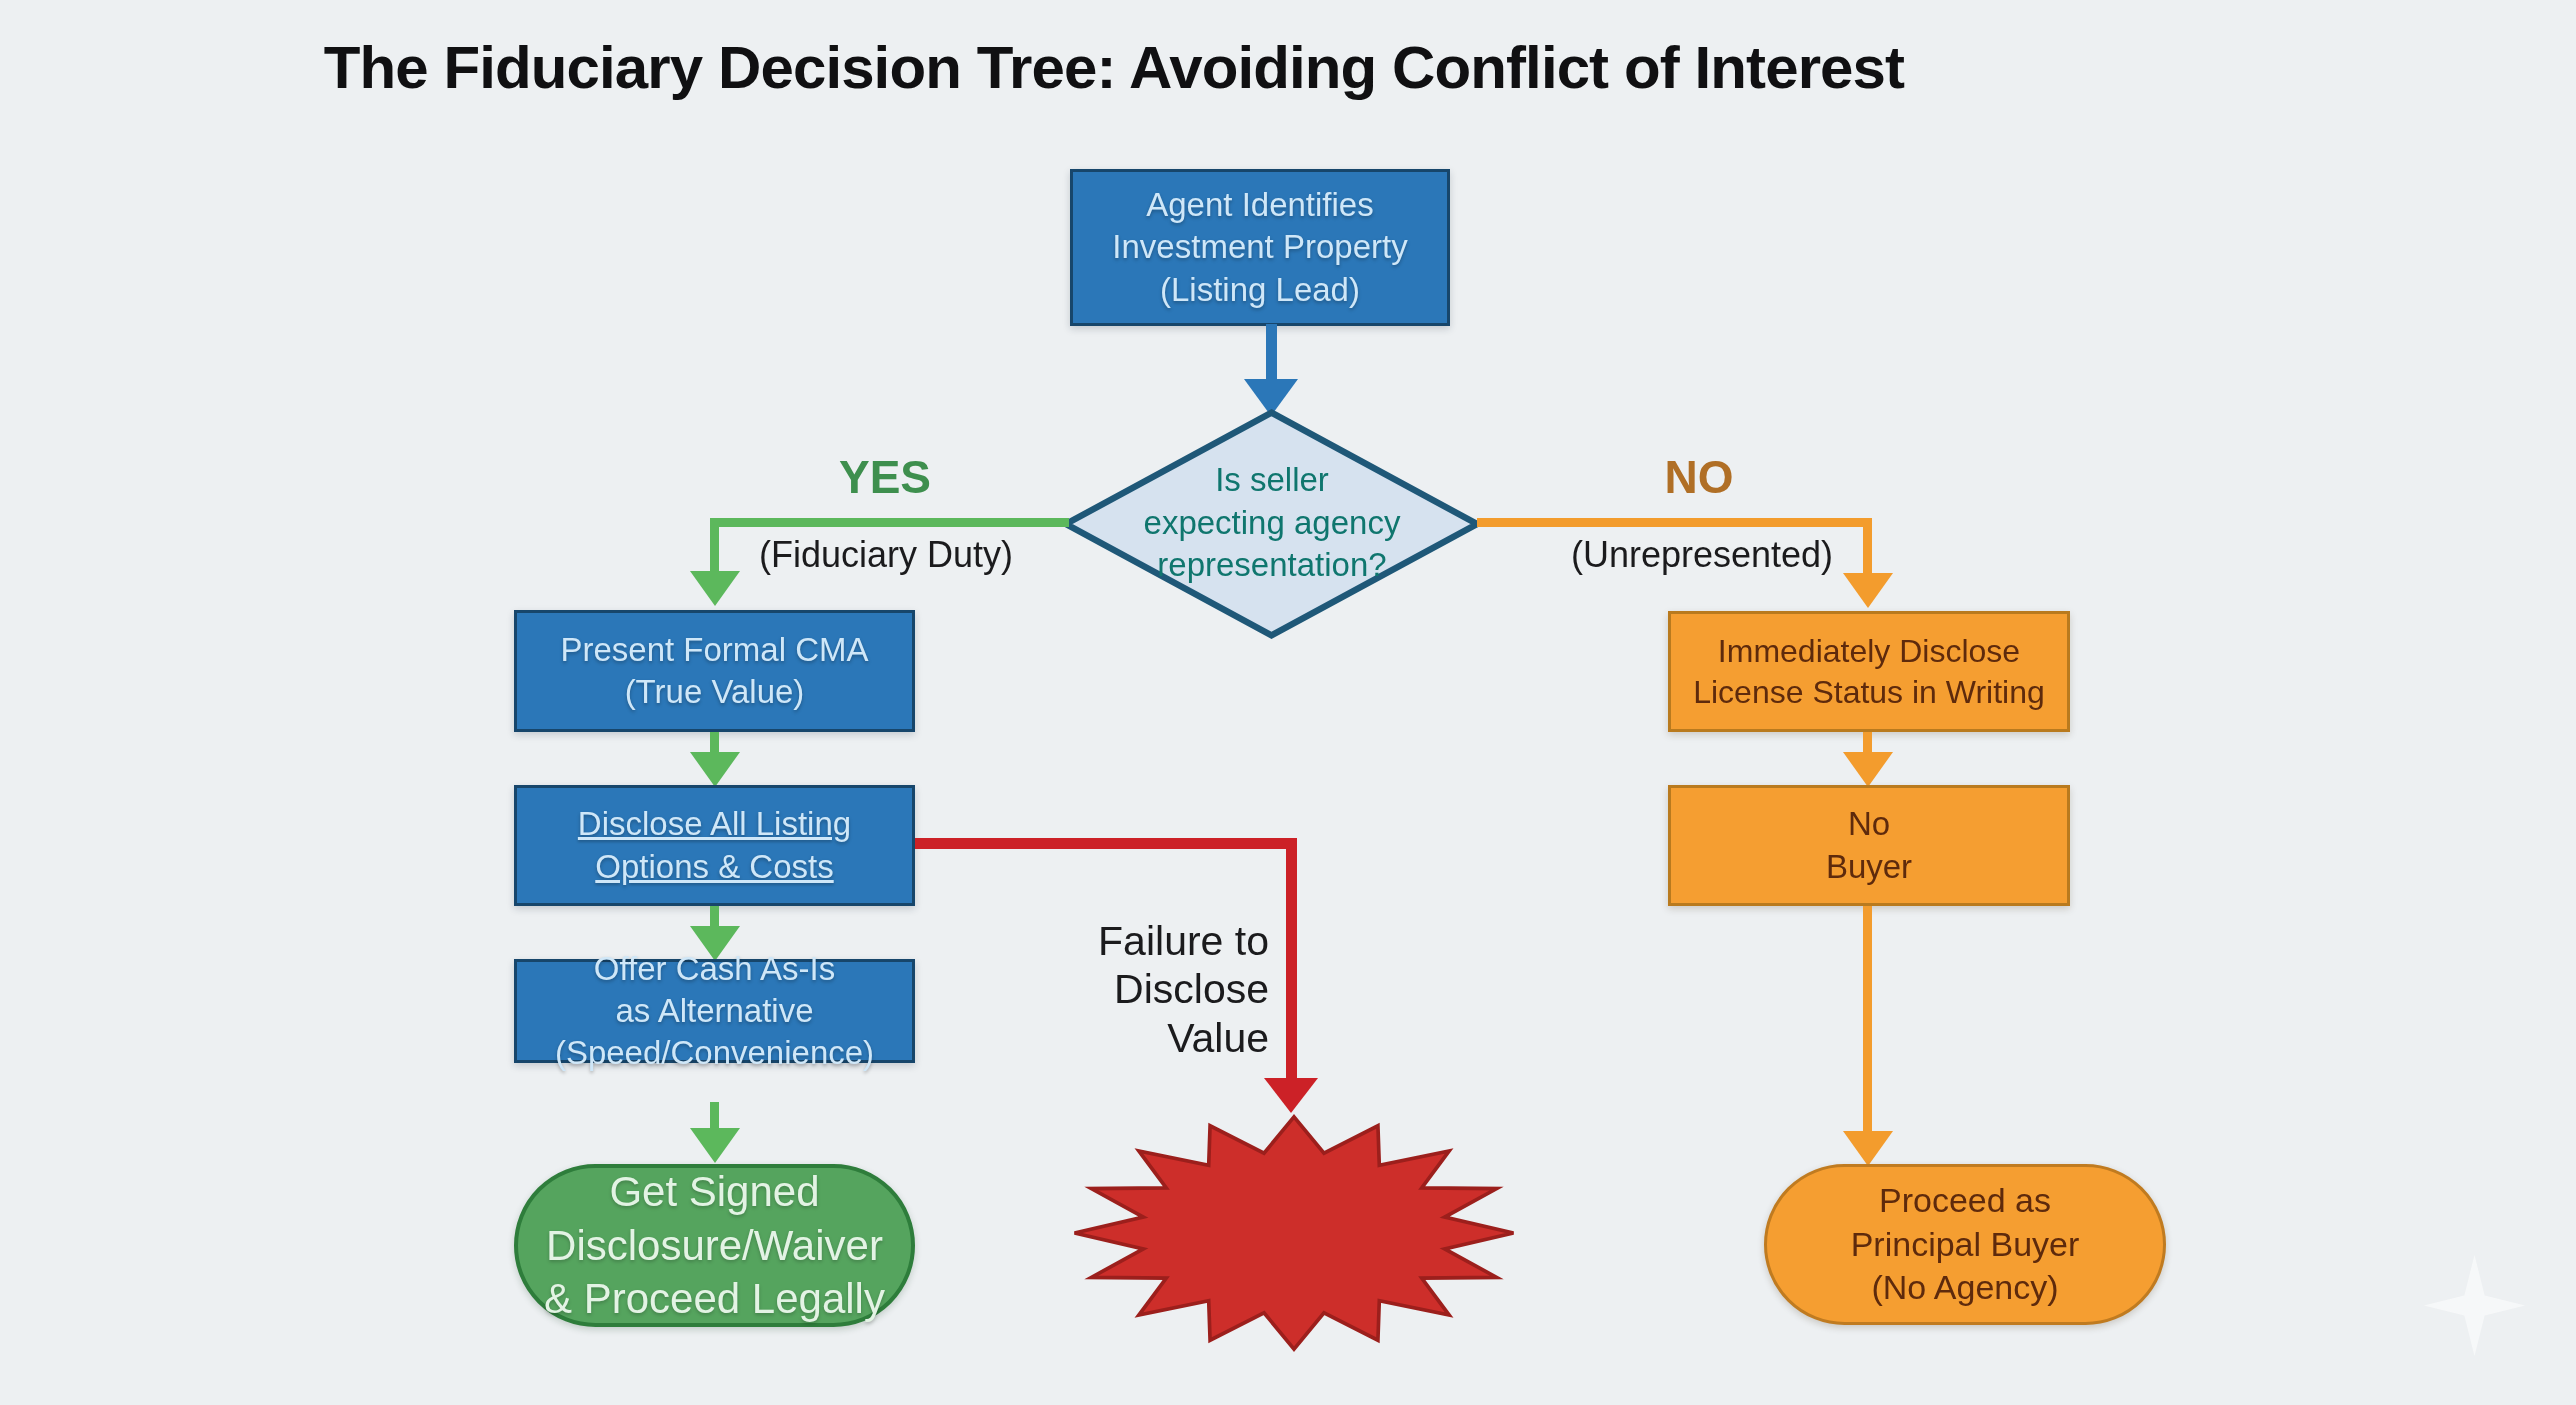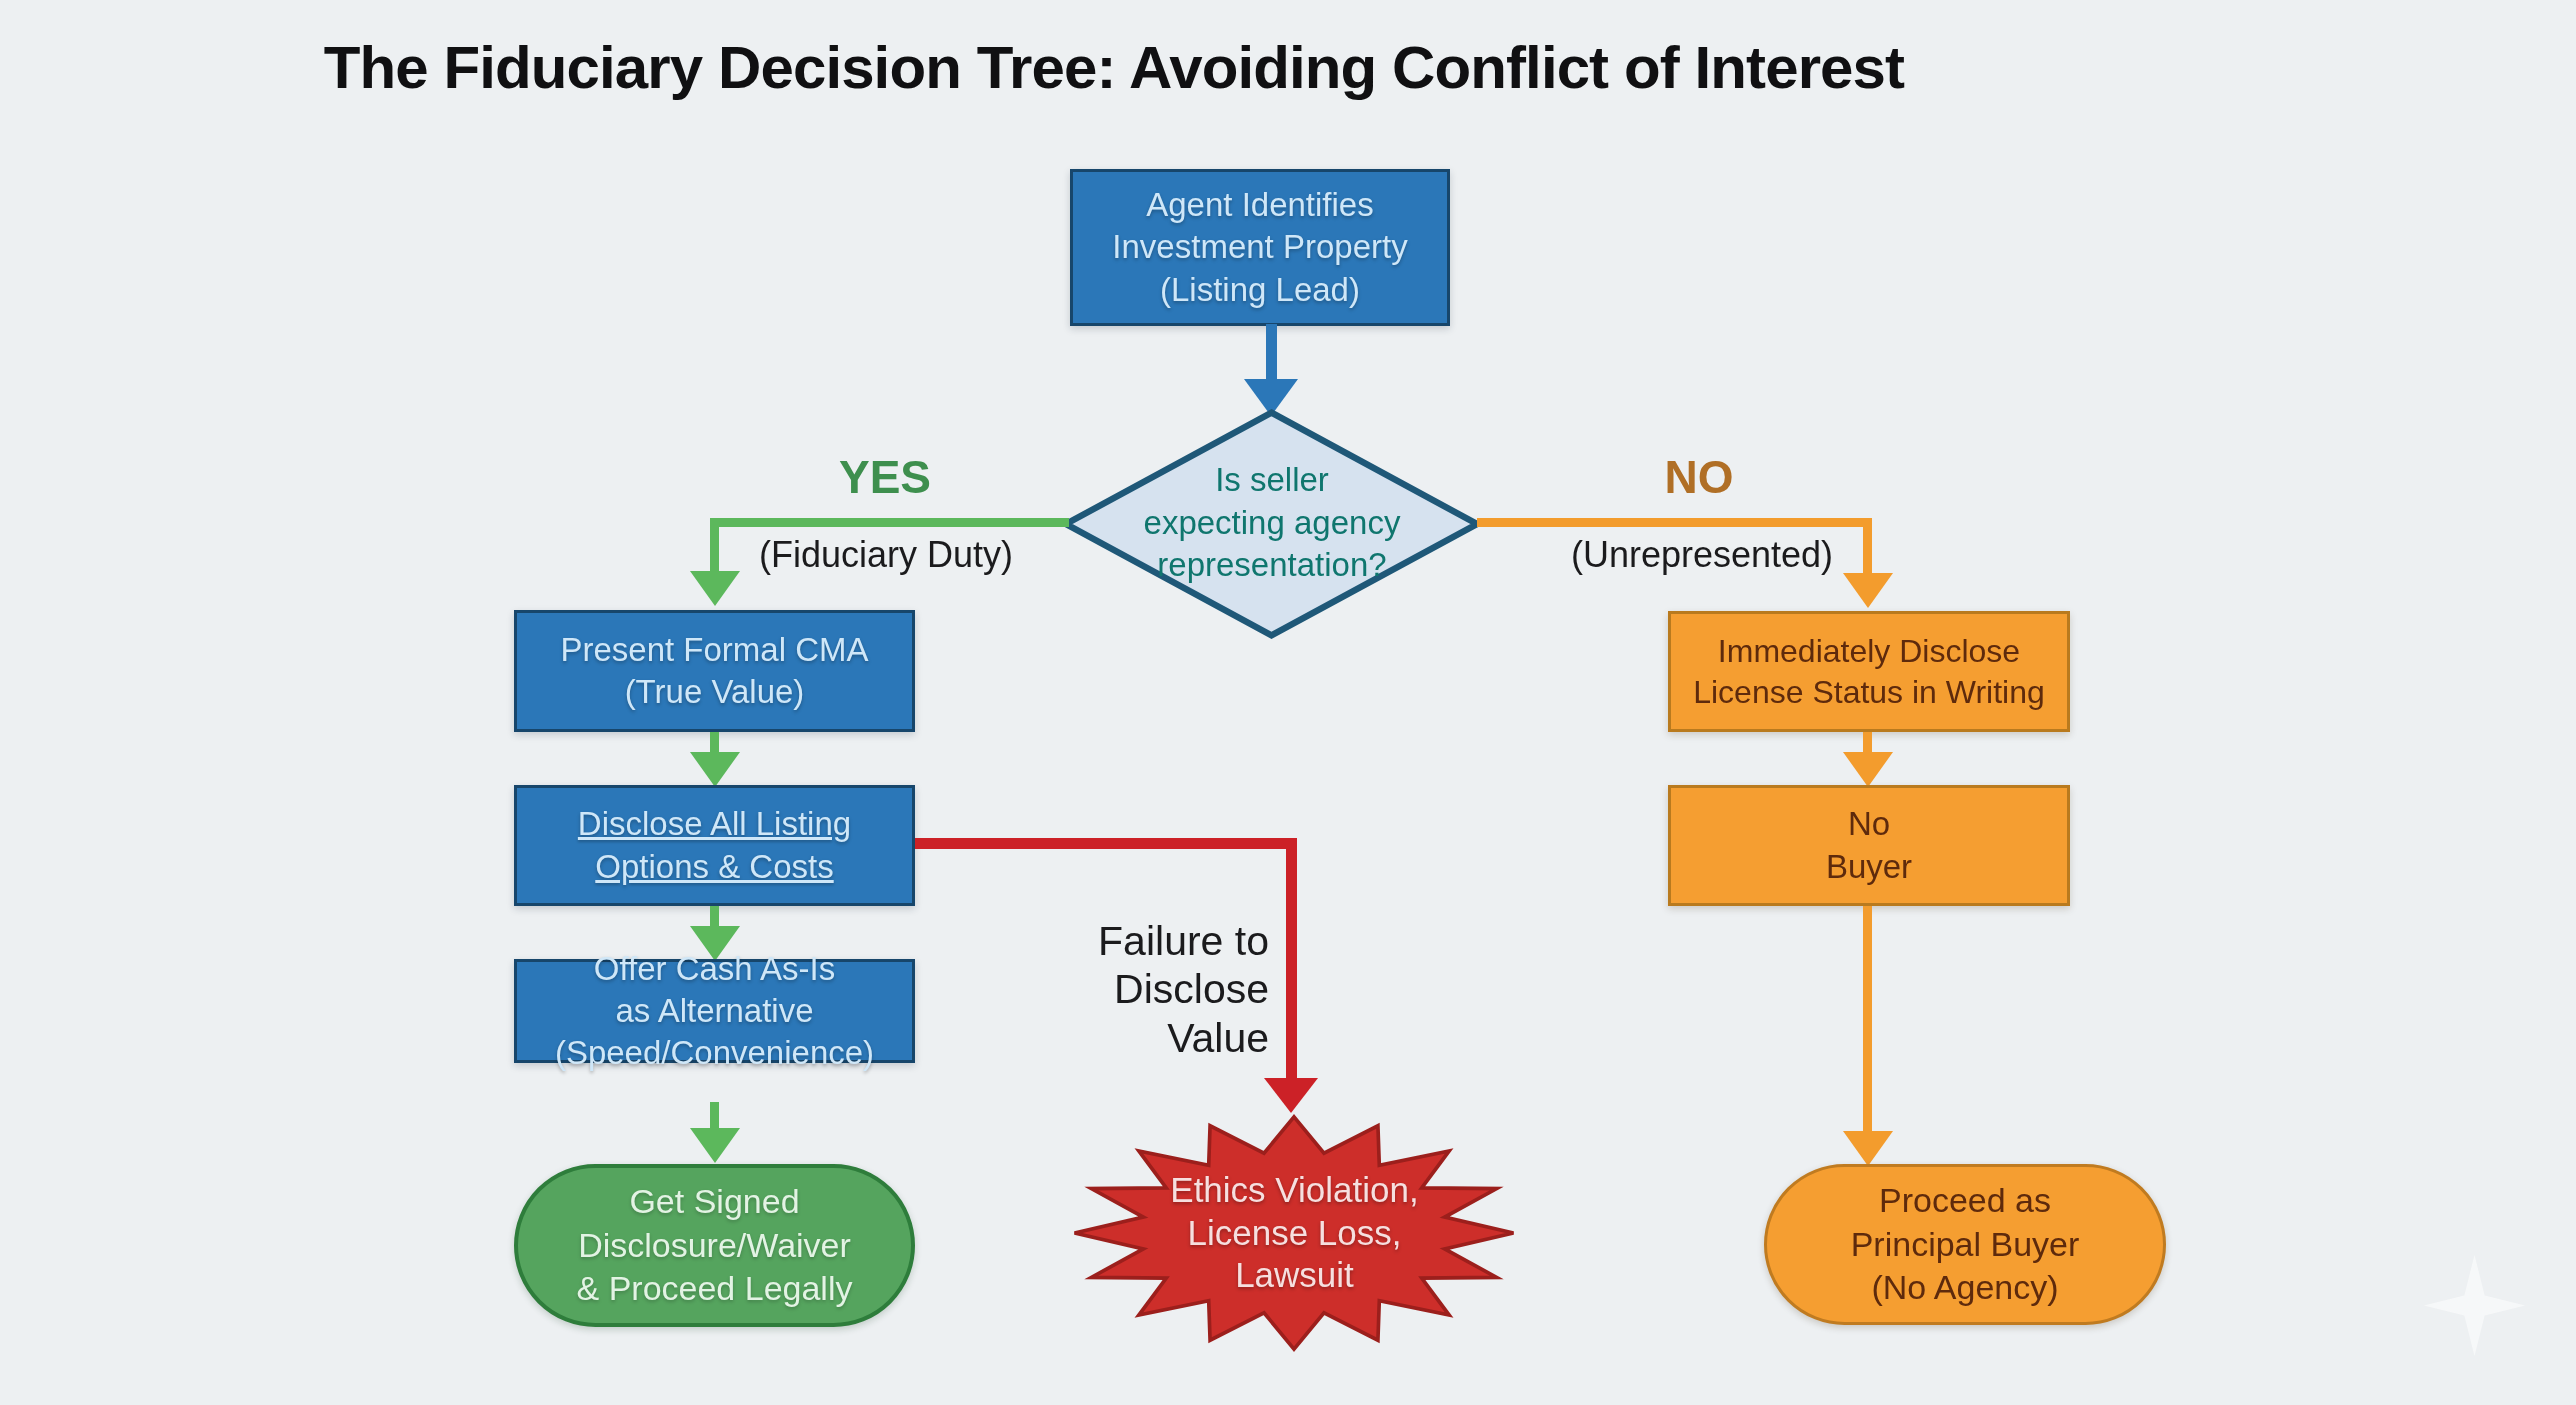--- a/index.html
+++ b/index.html
@@ -27,21 +27,21 @@
     box-shadow: 0 2.7px 7.3px rgba(20,40,60,.18);
     text-shadow: 0 1.8px 3.7px rgba(0,0,0,.28);
   }
   .orange-box {
     background: #f59e31; border: 3.7px solid #b97a1e;
     color: #5e2a0c; font-size: 33px;
     box-shadow: 0 2.7px 7.3px rgba(60,40,10,.18);
   }
   .green-pill {
     background: #55a45e; border: 4.6px solid #2e7d3b; border-radius: 84px;
-    color: #e3f3e4; font-size: 34px;
+    color: #e3f3e4; font-size: 42px;
     text-shadow: 0 1.8px 3.7px rgba(0,0,0,.22);
     box-shadow: 0 2.7px 7.3px rgba(20,60,30,.2);
   }
   .orange-pill {
     background: #f59e31; border: 3.7px solid #c07b20; border-radius: 82px;
     color: #5e2a0c; font-size: 34px;
     box-shadow: 0 2.7px 7.3px rgba(60,40,10,.2);
   }
 
   .line { position: absolute; }
@@ -142,23 +142,20 @@
   <div class="line red-line" style="left:1286px; top:838px; width:11px; height:242px;"></div>
   <div class="arrowhead head-red" style="left:1264px; top:1078px;"></div>
 
   <div class="failure-label">Failure to
 Disclose
 Value</div>
 
   <svg style="left:1070px; top:1112px;" width="448" height="242" viewBox="0 0 490 264">
     <polygon points="485,132 409.8,149.4 466.7,180.6 384.7,181.4 414.7,221.8 338.3,206 336.8,249.3 277.8,219.3 245,259 212.2,219.3 153.2,249.3 151.7,206 75.3,221.8 105.3,181.4 23.3,180.6 80.2,149.4 5,132 80.2,114.6 23.3,83.4 105.3,82.6 75.3,42.2 151.7,58 153.2,14.7 212.2,44.7 245,5 277.8,44.7 336.8,14.7 338.3,58 414.7,42.2 384.7,82.6 466.7,83.4 409.8,114.6" fill="#cd2e2a" stroke="#9c1f1c" stroke-width="4"></polygon>
   </svg>
-  <div class="starburst-label">Ethics Violation,
-License Loss,
-Lawsuit</div>
 
   <div class="node orange-box" style="left:1668px; top:611px; width:402px; height:121px; font-size:32px;">Immediately Disclose
 License Status in Writing</div>
 
   <div class="line orange-line" style="left:1863px; top:732px; width:9.1px; height:22px;"></div>
   <div class="arrowhead head-orange" style="left:1843px; top:752px;"></div>
 
   <div class="node orange-box" style="left:1668px; top:785px; width:402px; height:121px;">No
 Buyer</div>
 

